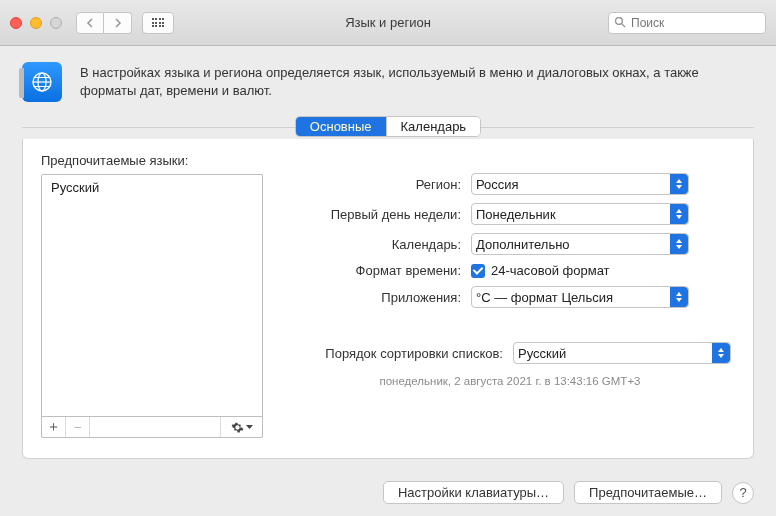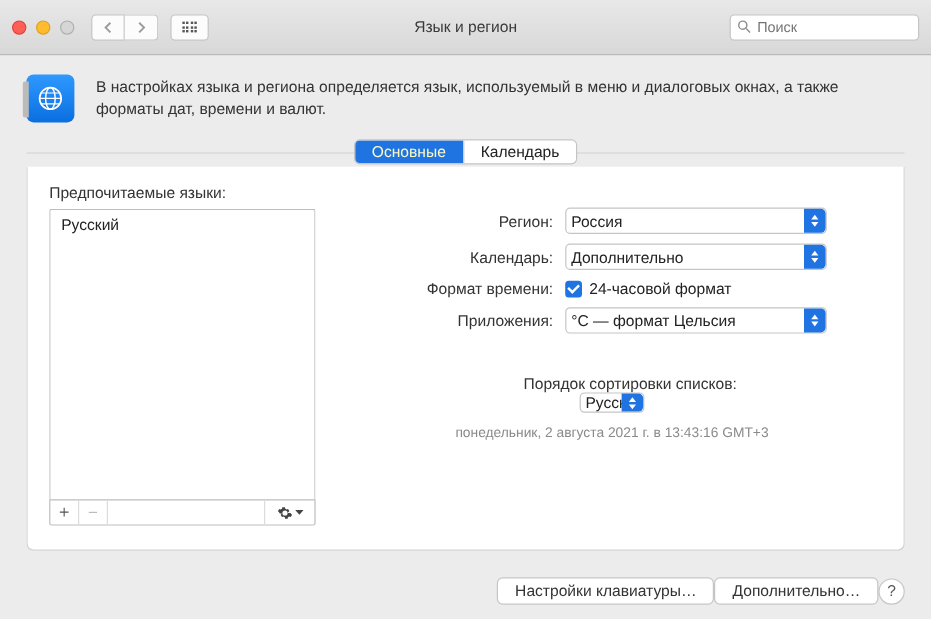--- a/index.html
+++ b/index.html
@@ -56,21 +56,21 @@
 .select .arrows { position:absolute; right:0; top:0; bottom:0; width:18px; background:#1f74e2; border-radius:0 4px 4px 0; display:flex; flex-direction:column; align-items:center; justify-content:center;}
 .select .arrows::before { content:""; border-left:3px solid transparent; border-right:3px solid transparent; border-bottom:4px solid #fff; margin-bottom:1px;}
 .select .arrows::after { content:""; border-left:3px solid transparent; border-right:3px solid transparent; border-top:4px solid #fff; margin-top:1px;}
 .checkbox-wrap { display:flex; align-items:center; gap:6px;justify-content:space-between; }
 .chk { width:14px; height:14px; background:#1f74e2; border-radius:3px; display:flex; align-items:center; justify-content:center;}
 .chk::after { content:""; width:4px; height:7px; border:solid #fff; border-width:0 2px 2px 0; transform:rotate(45deg); margin-bottom:2px;}
 
 .examples { text-align:center; font-size:11.5px; color:#8a8a8a; line-height:1.6;}
 .examples .gap { display:inline-block; width:16px;}
 
-.footer { position:absolute; right:22px; bottom:12px; display:flex; align-items:center;}
+.footer { position:absolute; right:22px; bottom:12px; display:flex; gap:10px; align-items:center;}
 .btn { background:#fff; border:1px solid #c5c5c5; border-radius:5px; padding:3px 14px; font-size:13px; color:#333;}
 .help { width:22px; height:22px; border:1px solid #c5c5c5; border-radius:50%; background:#fff; display:flex; align-items:center; justify-content:center; font-size:13px; color:#555;}
 </style>
 </head>
 <body>
 
 <div class="titlebar">
   <div class="traffic">
     <div class="dot close"></div>
     <div class="dot min"></div>
@@ -159,51 +159,58 @@
 
   <div class="right-col">
     <div class="form-row">
       <div class="form-label">Регион:</div>
       <div class="select">
           <span>Россия</span>
           <div class="arrows"></div>
         </div>
     </div>
     <div class="form-row">
+      <div class="form-label">Первый день недели:</div>
+      <div class="select">
+          <span>Понедельник</span>
+          <div class="arrows"></div>
+        </div>
+    </div>
+    <div class="form-row">
       <div class="form-label">Календарь:</div>
       <div class="select">
           <span>Дополнительно</span>
           <div class="arrows"></div>
         </div>
     </div>
     <div class="form-row">
       <div class="form-label">Формат времени:</div>
       <div class="checkbox-wrap">
         <div class="chk"></div>
         <span>24-часовой формат</span>
       </div>
     </div>
     <div class="form-row">
       <div class="form-label">Приложения:</div>
       <div class="select">
           <span>°C — формат Цельсия</span>
           <div class="arrows"></div>
         </div>
     </div>
-    <div class="form-row" style="margin-top:34px;flex-direction:column;">
+    <div class="form-row" style="margin-top:34px;">
       <div class="form-label" style="width:228px;">Порядок сортировки списков:</div>
       <div class="select">
           <span>Русский</span>
           <div class="arrows"></div>
         </div>
     </div>
 
     <div class="examples">
       <div>понедельник, 2 августа 2021 г. в 13:43:16 GMT+3</div>
     </div>
   </div>
 </div>
 
 <div class="footer">
   <button class="btn">Настройки клавиатуры…</button>
-  <button class="btn">Дополнительно…</button>
+  <button class="btn">Предпочитаемые…</button>
   <div class="help">?</div>
 </div>
 
 </body></html>

